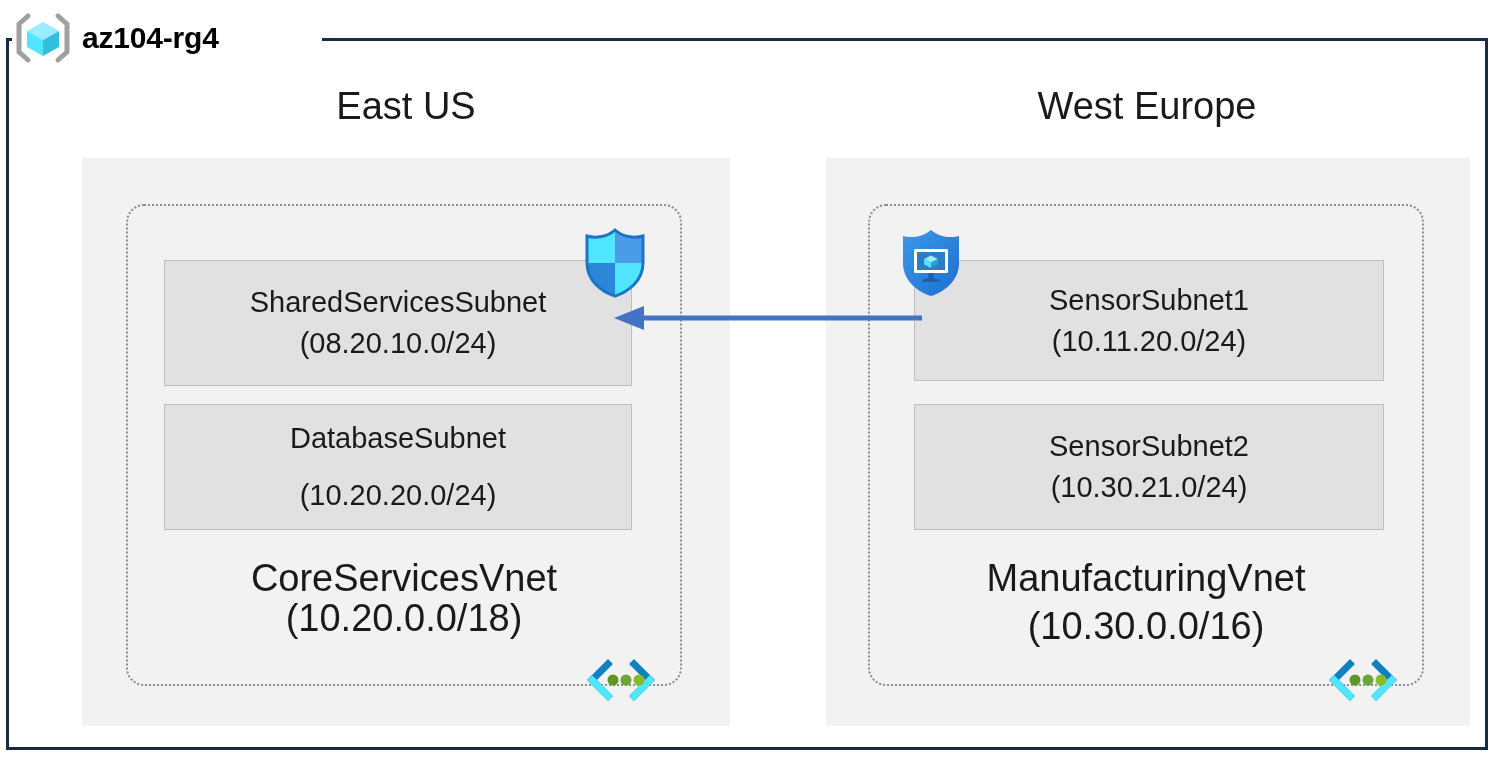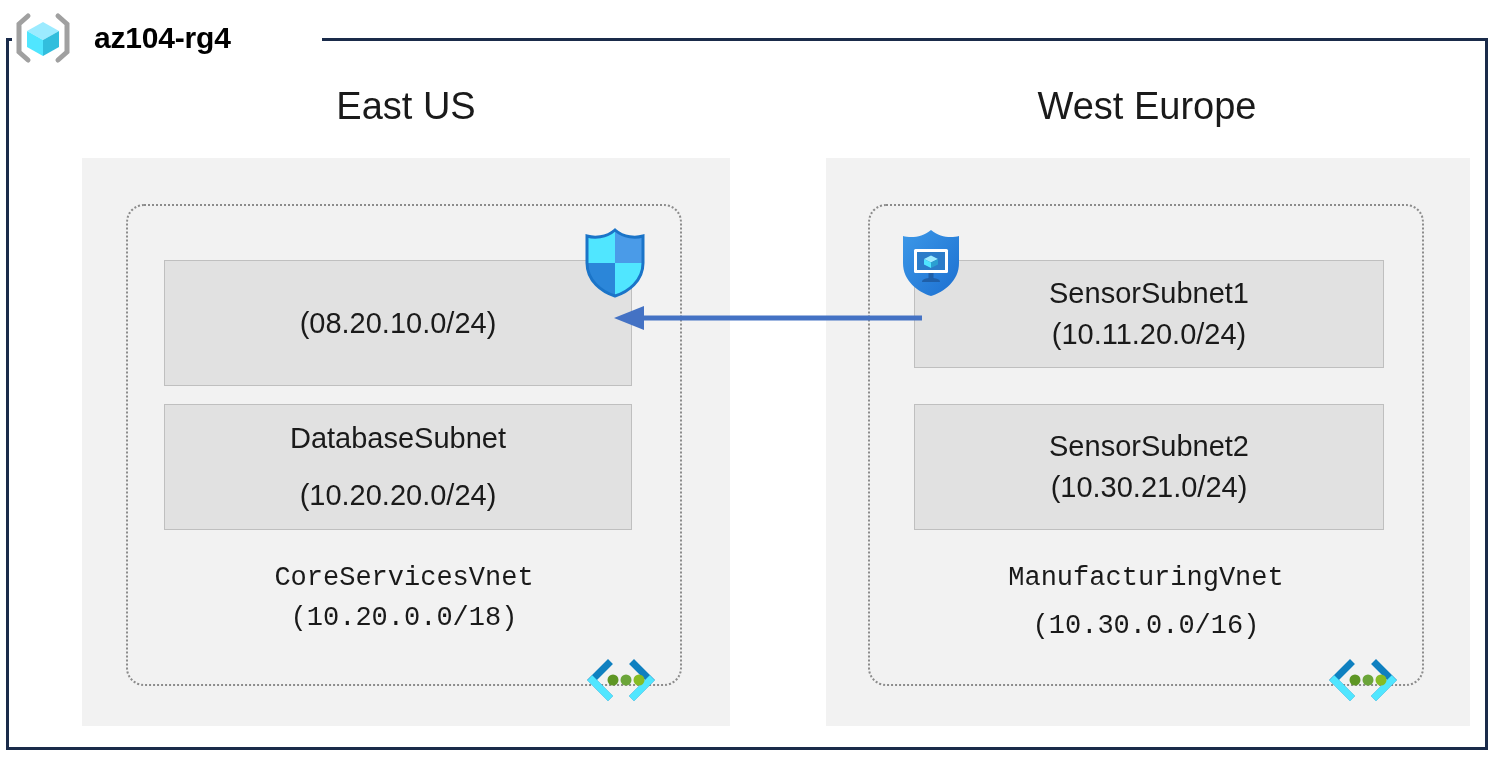--- a/index.html
+++ b/index.html
@@ -39,21 +39,21 @@
     height: 68px;
     background: #ffffff;
   }
   .rg-title {
     position: absolute;
     left: 14px;
     top: 8px;
     height: 60px;
     display: flex;
     align-items: center;
-    gap: 22px;
+    gap: 10px;
   }
   .rg-title-text {
     font-size: 30px;
     font-weight: bold;
     color: #000000;
     letter-spacing: -0.2px;
     white-space: nowrap;
   }
 
   
@@ -78,25 +78,24 @@
     position: absolute;
     border: 2.5px dotted #8C8C8C;
     border-radius: 18px;
     box-sizing: border-box;
   }
   .vnet-caption {
     position: absolute;
     left: 0;
     right: 0;
     text-align: center;
-    font-size: 27px;
+    font-size: 38px;
     line-height: 40px;
     color: #1a1a1a;
     white-space: nowrap;
-    font-family: Liberation Mono, monospace;
   }
 
   
   .subnet {
     position: absolute;
     background: #E1E1E1;
     border: 1px solid #BFBFBF;
     box-sizing: border-box;
     display: flex;
     flex-direction: column;
@@ -171,20 +170,21 @@
           <path d="M48 6 L64 22 L48 38" fill="none" stroke="#50E6FF" stroke-width="7" stroke-dasharray="23 60" stroke-dashoffset="-23"></path>
         </g>
         <circle cx="27" cy="22" r="5.5" fill="#5E9624"></circle>
         <circle cx="40" cy="22" r="5.5" fill="#6BA539"></circle>
         <circle cx="53" cy="22" r="5.5" fill="#86BC25"></circle>
       </svg>
     </span>
   </div>
 
   <div class="subnet" style="left:164px; top:260px; width:468px; height:126px;">
+    <span class="subnet-name">SharedServicesSubnet</span>
     <span class="subnet-cidr">(08.20.10.0/24)</span>
   </div>
 
   <span class="icon-abs" style="left:582px; top:227px; width:66px; height:72px;">
     <svg width="66" height="72" viewBox="0 0 66 72">
       <defs>
         <clipPath id="fwShield">
           <path d="M33 3 C24 11 12 11 5 9 L5 36 C5 54 20 65 33 69 C46 65 61 54 61 36 L61 9 C54 11 42 11 33 3 Z"></path>
         </clipPath>
       </defs>
@@ -222,21 +222,21 @@
           <path d="M48 6 L64 22 L48 38" fill="none" stroke="#0F80C0" stroke-width="7"></path>
           <path d="M48 6 L64 22 L48 38" fill="none" stroke="#50E6FF" stroke-width="7" stroke-dasharray="23 60" stroke-dashoffset="-23"></path>
         </g>
         <circle cx="27" cy="22" r="5.5" fill="#5E9624"></circle>
         <circle cx="40" cy="22" r="5.5" fill="#6BA539"></circle>
         <circle cx="53" cy="22" r="5.5" fill="#86BC25"></circle>
       </svg>
     </span>
   </div>
 
-  <div class="subnet" style="left:914px; top:260px; width:470px; height:108px;">
+  <div class="subnet" style="left:914px; top:260px; width:470px; height:121px;">
     <span class="subnet-name">SensorSubnet1</span>
     <span class="subnet-cidr">(10.11.20.0/24)</span>
   </div>
 
   <span class="icon-abs" style="left:898px; top:227px; width:66px; height:72px;">
     <svg width="66" height="72" viewBox="0 0 66 72">
       <defs>
         <linearGradient id="nsgGrad" x1="0" y1="0" x2="1" y2="1">
           <stop offset="0" stop-color="#3C98E8"></stop>
           <stop offset="1" stop-color="#1C6FD0"></stop>

